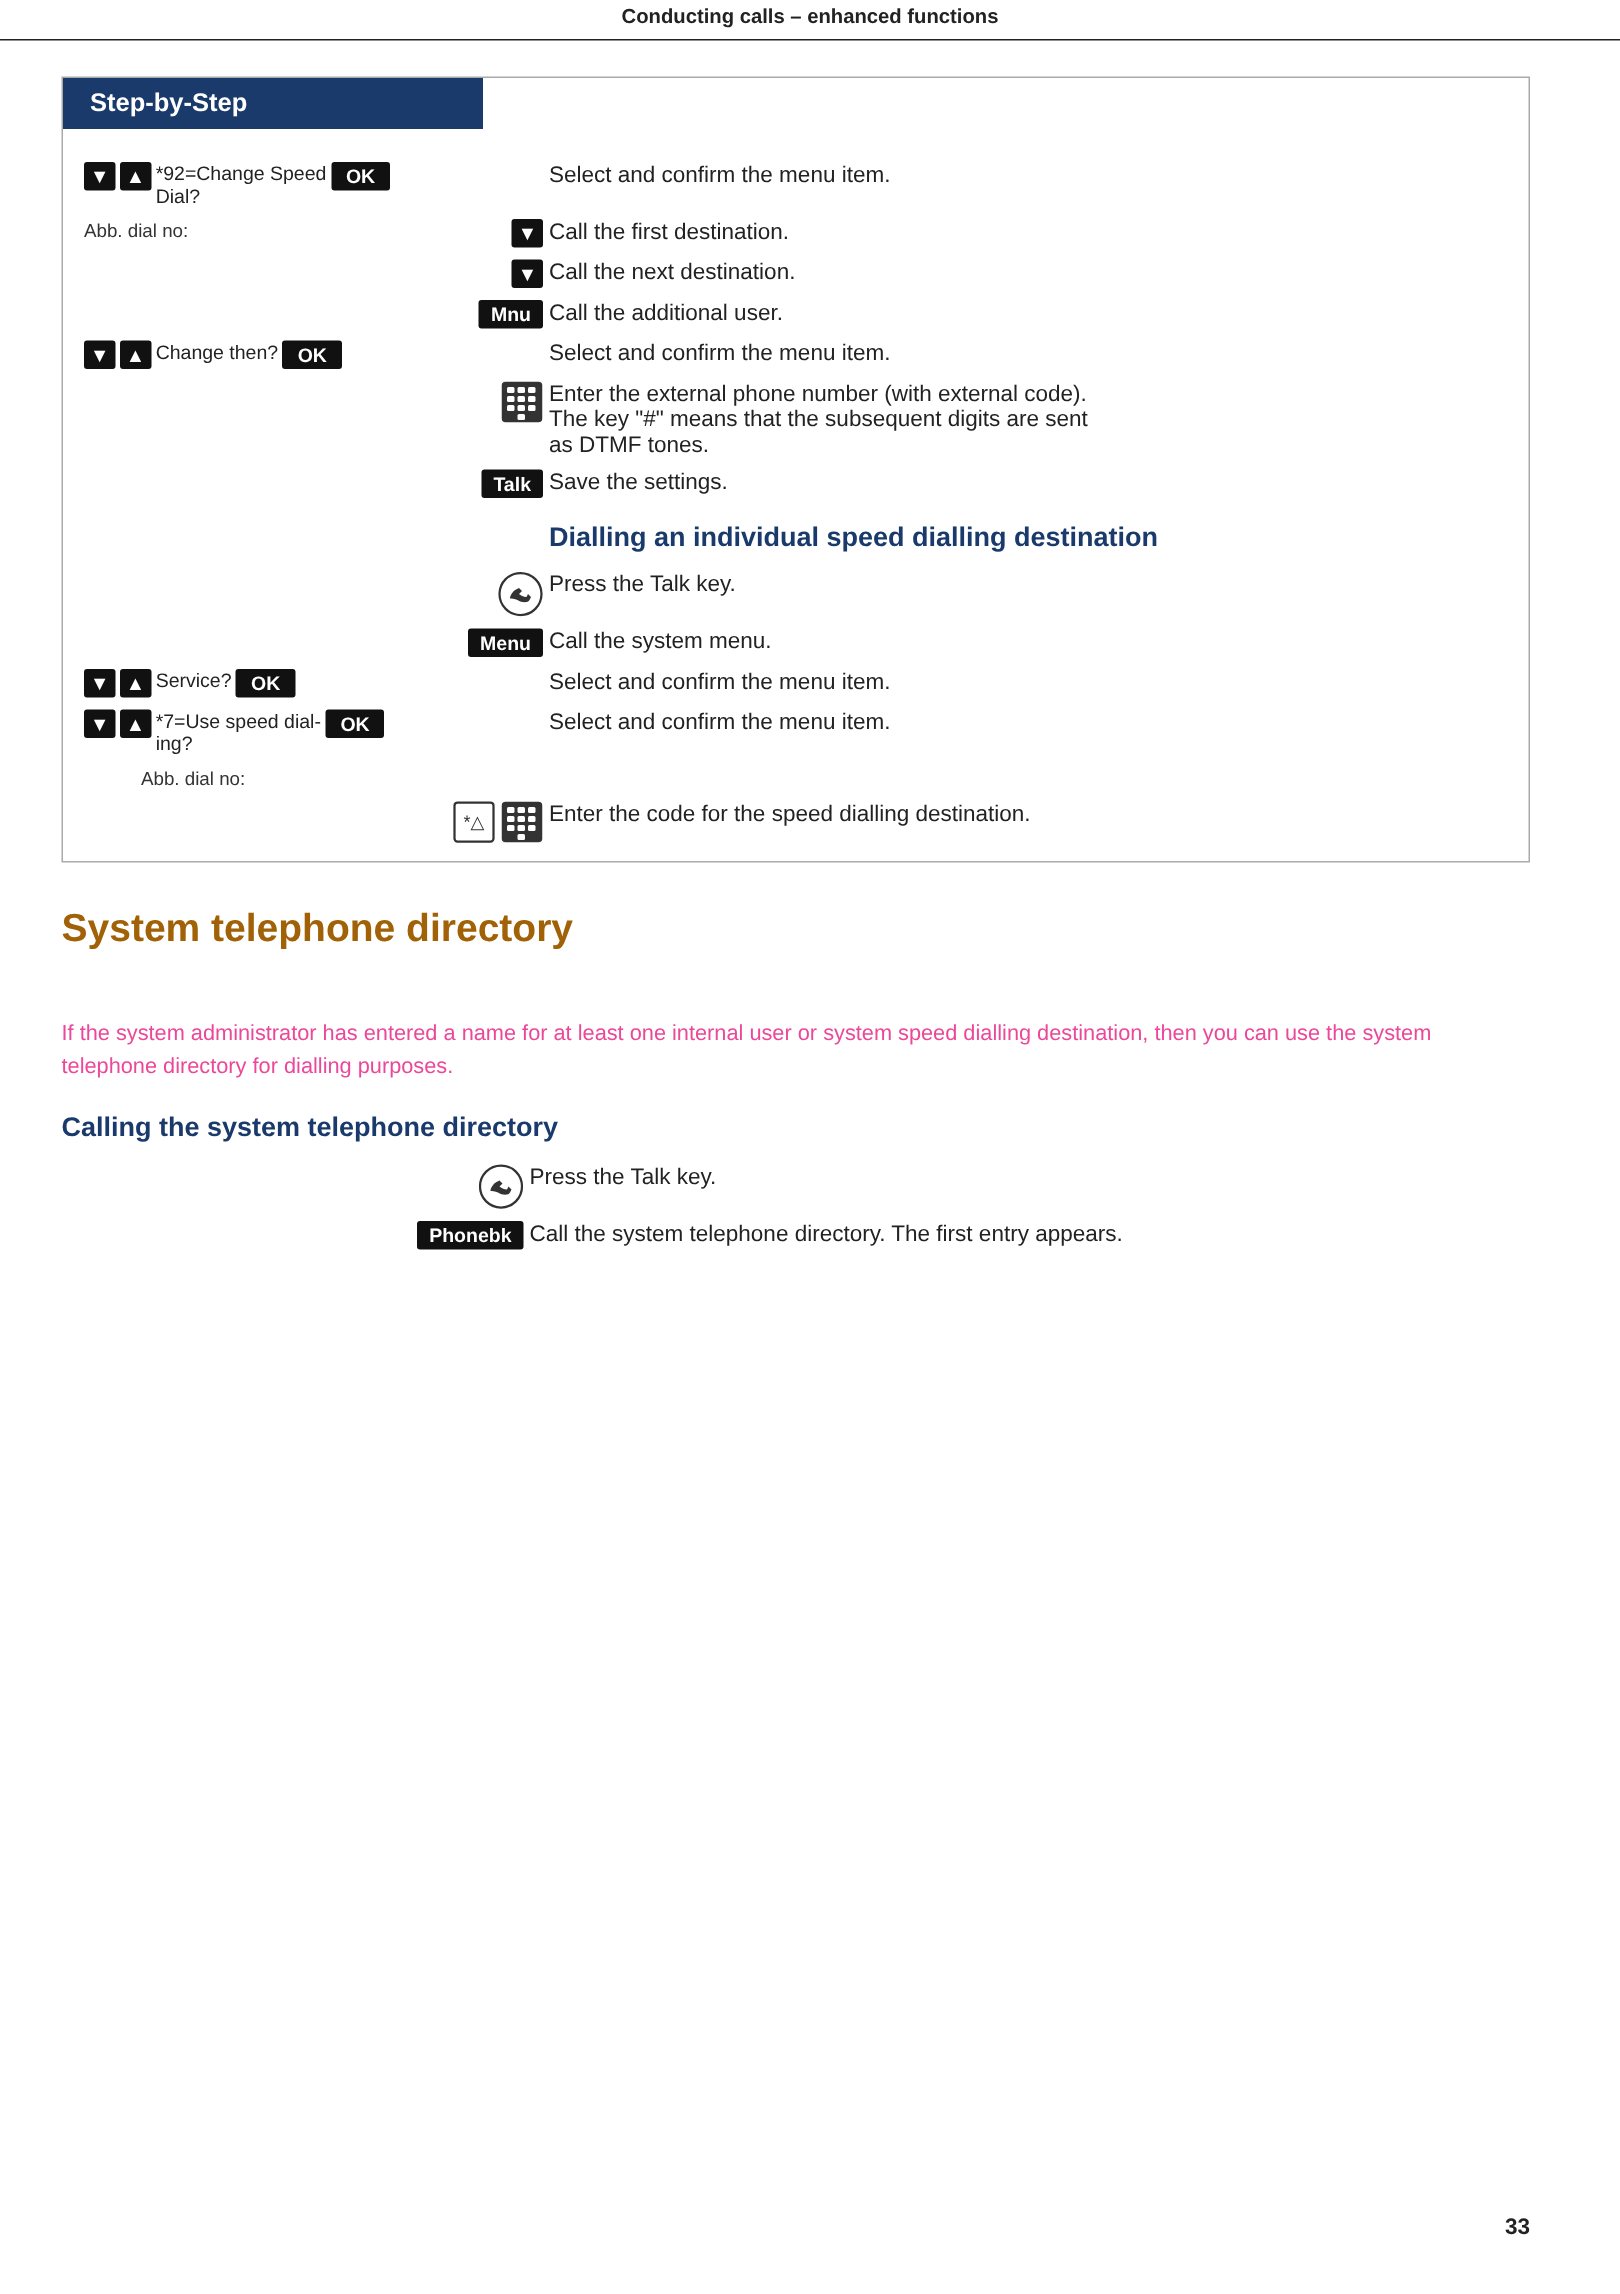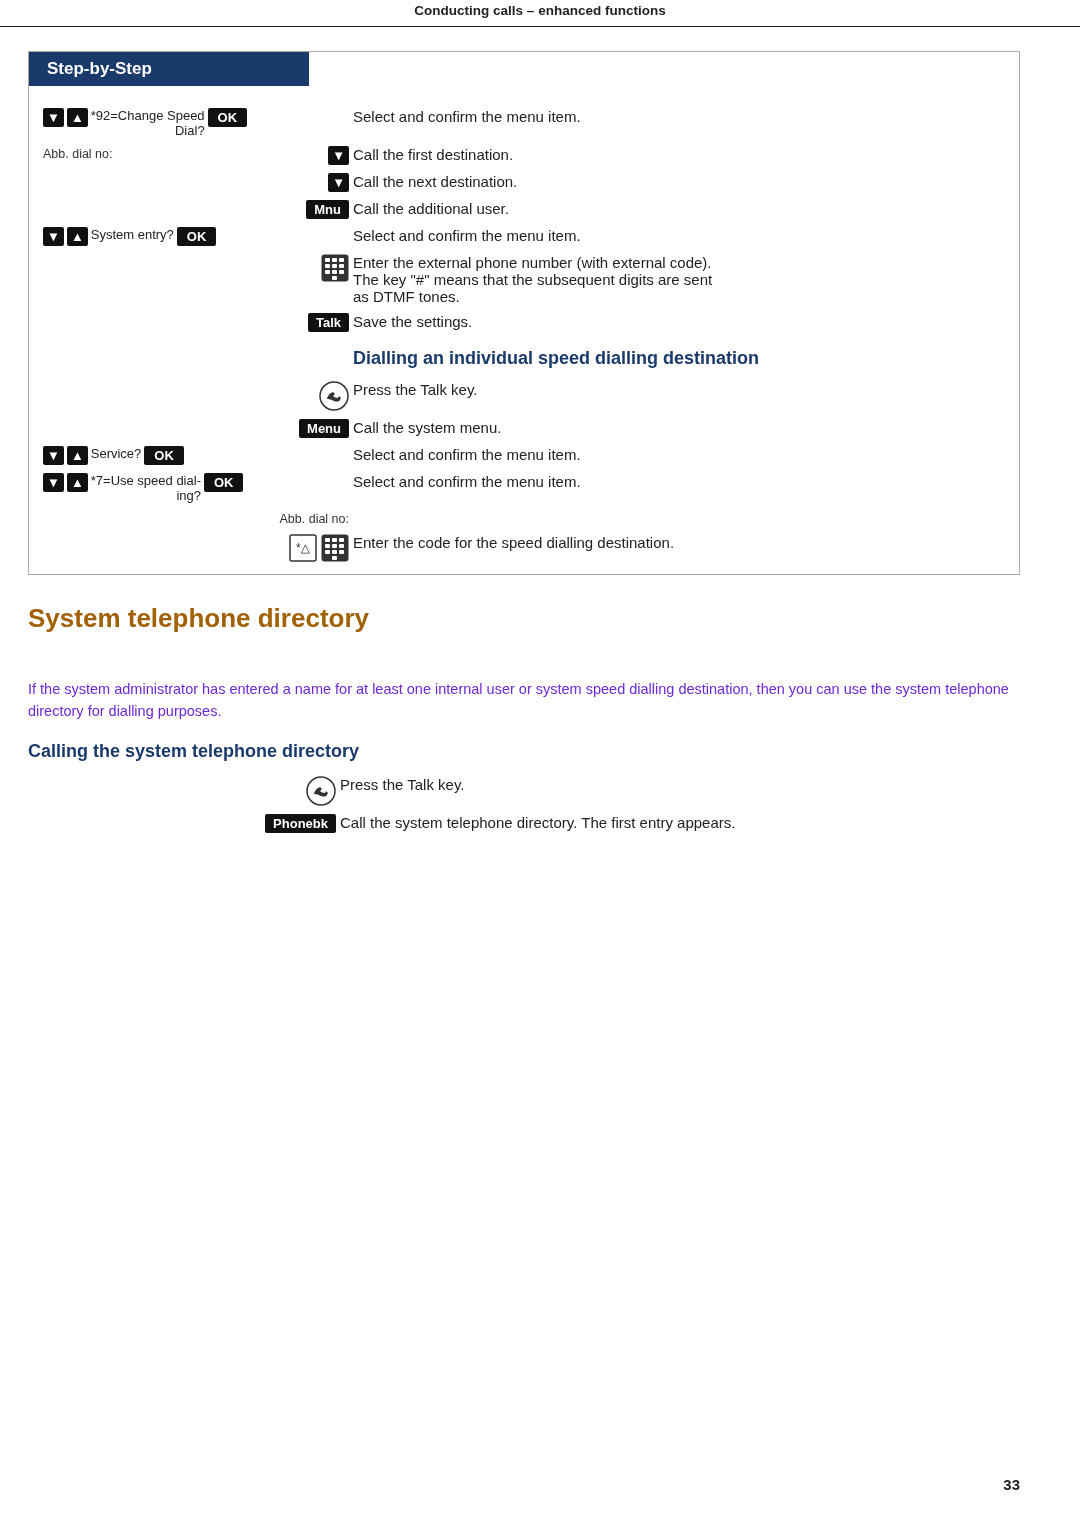--- a/index.html
+++ b/index.html
@@ -17,21 +17,21 @@
     .page-header {
       text-align: center;
       padding: 3px 60px 8px 60px;
       font-size: 13.5px;
       font-weight: bold;
       border-bottom: 1.5px solid #222;
       margin-bottom: 24px;
     }
 
     .page-content {
-      padding: 0 60px 60px 28px;
+      padding: 0 60px 60px 41px;
     }
 
     
     .step-by-step-header {
       background: #1a3a6b;
       color: #fff;
       font-size: 17px;
       font-weight: bold;
       padding: 7px 18px;
       display: inline-block;
@@ -97,41 +97,40 @@
       display: flex;
       align-items: flex-start;
       flex-wrap: wrap;
       gap: 3px;
     }
 
     .label-text {
       font-size: 13px;
       color: #222;
       display: block;
-      text-align: right;
     }
 
     .section-heading {
       color: #1a3a6b;
       font-weight: bold;
       font-size: 18px;
       margin: 8px 0 4px 0;
     }
 
     .section-title-large {
       color: #a16207;
       font-weight: bold;
       font-size: 26px;
       margin: 28px 0 12px 0;
     }
 
     .body-text {
       font-size: 14.5px;
       line-height: 1.55;
-      color: #6d28d9;
+      color: #ec4899;
       margin-top: 44px;
     }
 
     .page-number {
       position: absolute;
       bottom: 36px;
       right: 60px;
       font-size: 15px;
       font-weight: bold;
     }
@@ -217,21 +216,21 @@
             <td class="right-col">
               <span>Call the additional user.</span>
             </td>
           </tr>
 
           <tr>
             <td class="left-col">
               <div class="left-cell-content">
                 <span class="arrow-btn">▼</span>
                 <span class="arrow-btn">▲</span>
-                <span class="label-text">System entry?</span>
+                <span class="label-text">Change then?</span>
                 <span class="btn-ok">OK</span>
               </div>
             </td>
             <td class="right-col">
               <span>Select and confirm the menu item.</span>
             </td>
           </tr>
 
           <tr>
             <td class="left-col">

